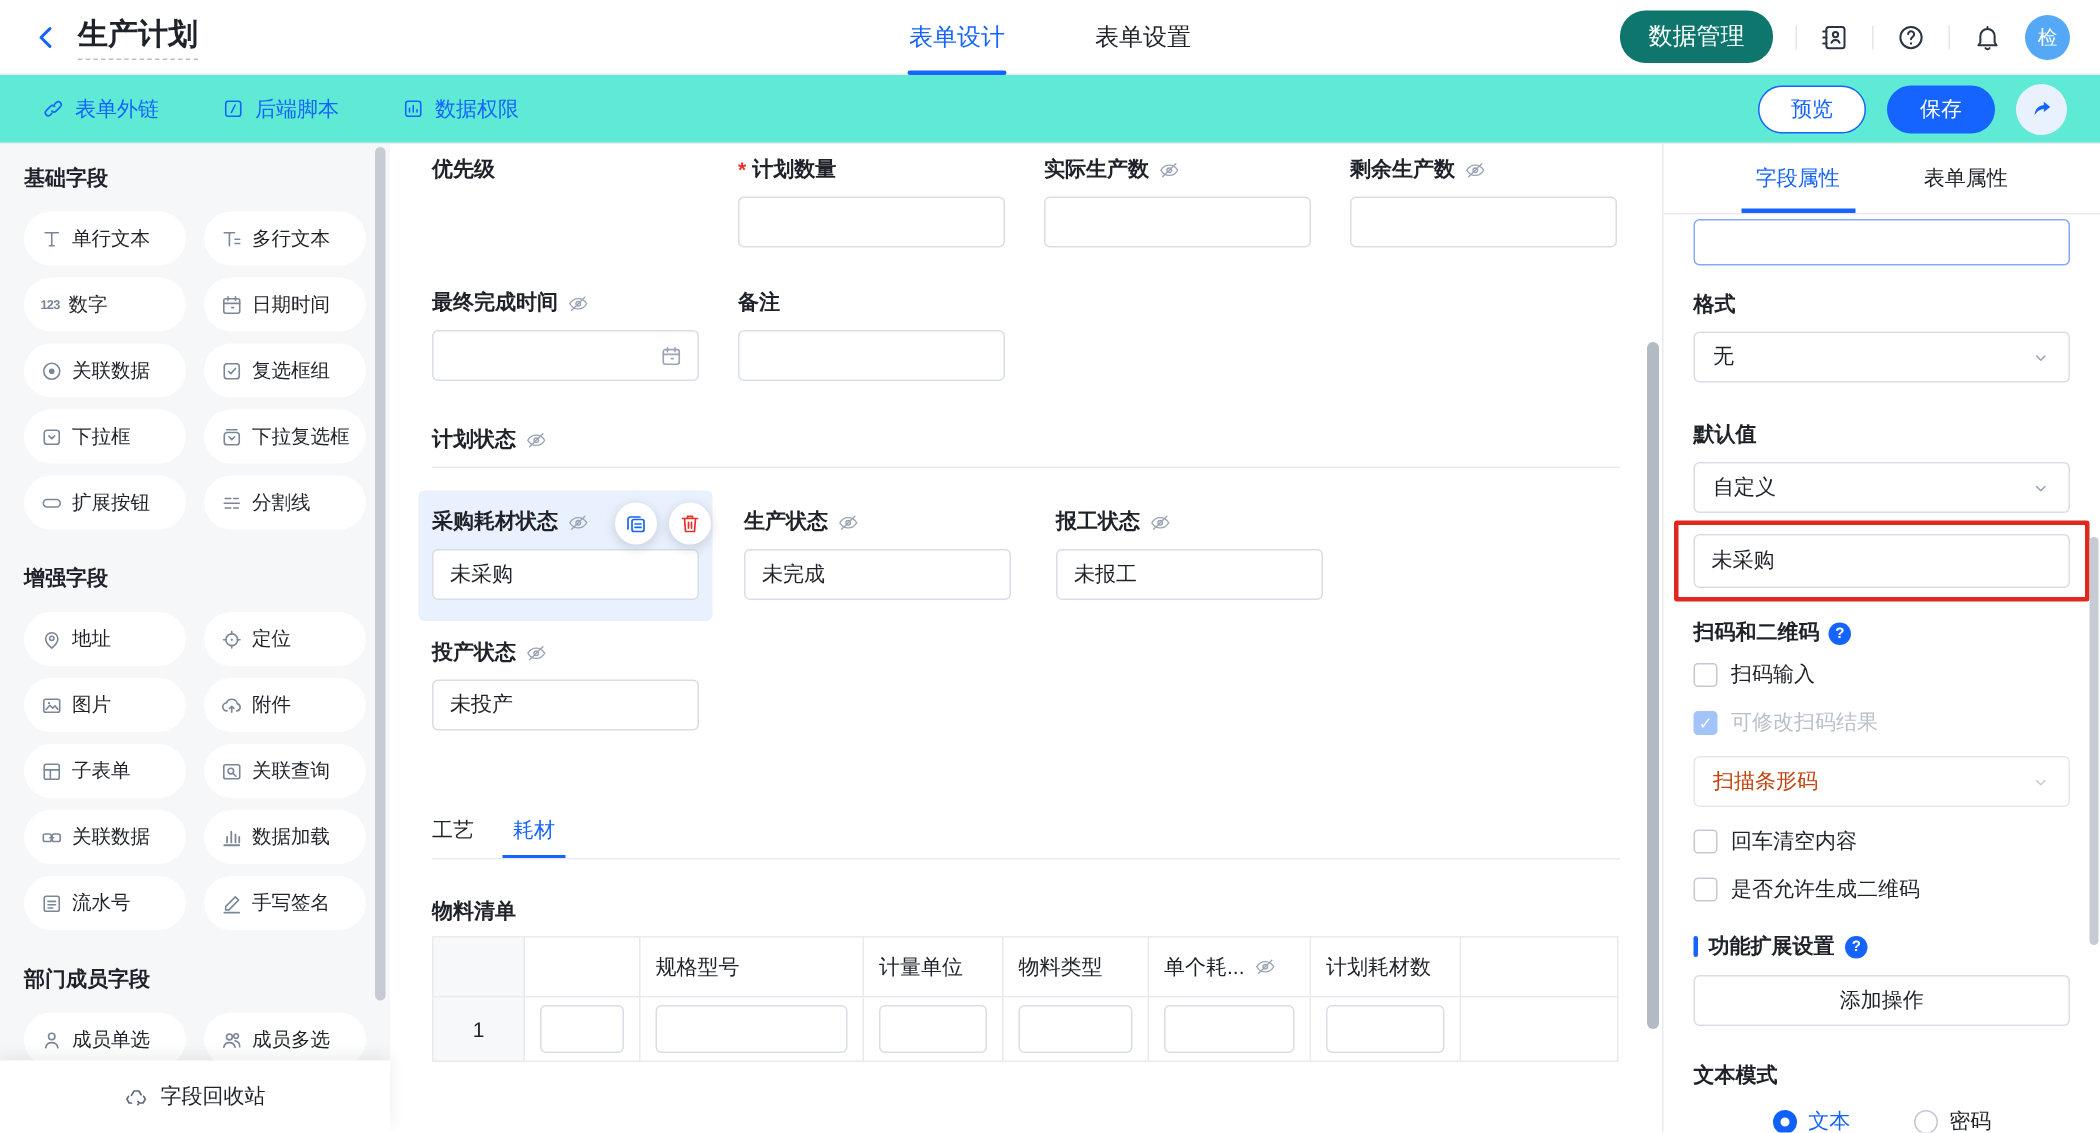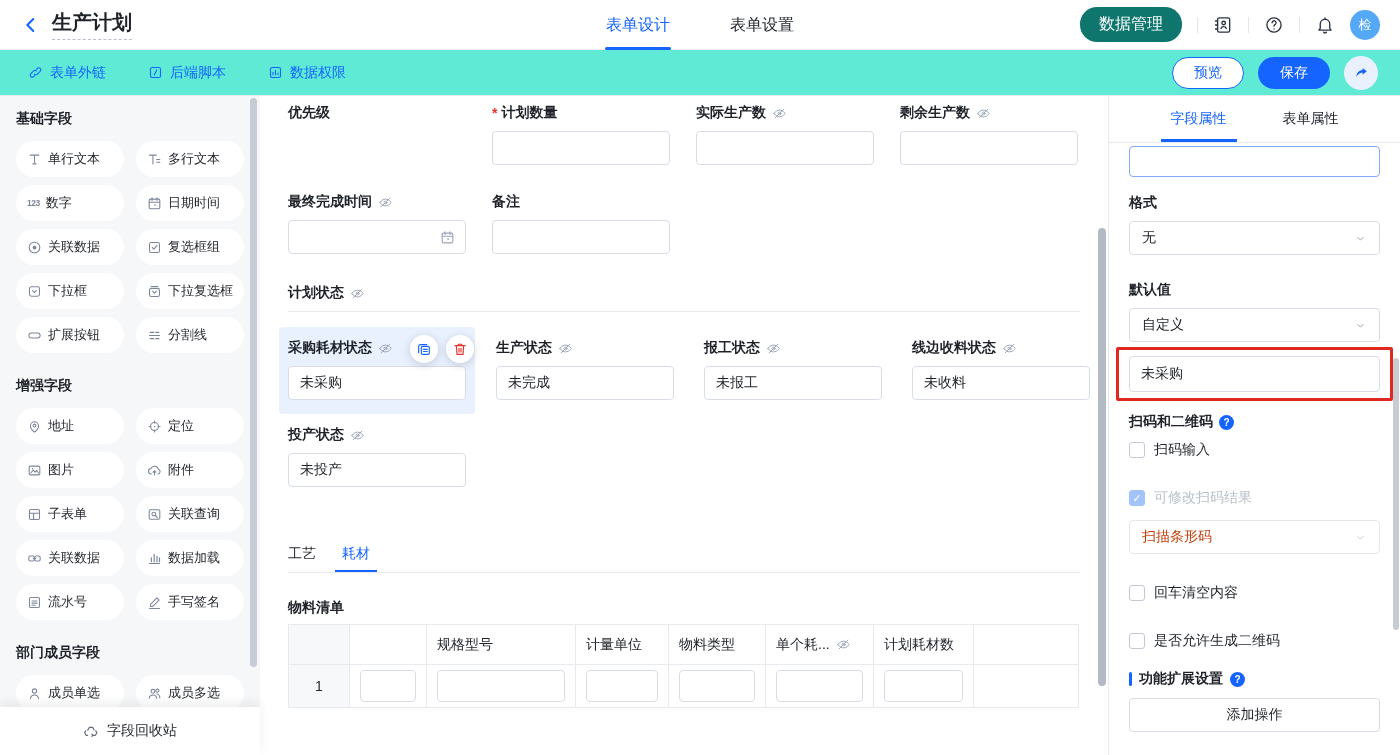--- a/index.html
+++ b/index.html
@@ -79,21 +79,21 @@
   .p-tab{font-size:14px;display:flex;align-items:center;position:relative;cursor:pointer}
   .p-tab.active{color:#1664ff}
   .p-tab.active::after{content:"";position:absolute;left:-10px;right:-10px;bottom:0;height:3px;background:#1664ff}
   .p-body{padding:0 20px}
   .focus-inp{margin-top:3px;height:31px;width:100%;border:1px solid #84a9f6;border-radius:4px;outline:none;font-size:14px;padding:0 10px;font-family:inherit}
   .p-lbl{font-size:14px;font-weight:700;margin-top:17px;margin-bottom:9px;display:flex;align-items:center;gap:6px}
   .p-sel{height:34px;border:1px solid #d8dde5;border-radius:4px;display:flex;align-items:center;justify-content:space-between;padding:0 12px;font-size:14px;cursor:pointer}
   .p-sel.disabled{color:#c2410c;border-color:#e4e7ec;cursor:default}
   .red-frame{border:3px solid #e0281f;border-radius:2px;margin:5px -13px 0;padding:6px 10px}
   .qmark{width:15px;height:15px;border-radius:50%;background:#1664ff;color:#fff;font-size:10px;font-weight:700;display:flex;align-items:center;justify-content:center;cursor:pointer}
-  .cb-row{display:flex;align-items:center;gap:9px;margin-top:30px;font-size:14px}
+  .cb-row{display:flex;align-items:center;gap:9px;margin-top:14px;font-size:14px}
   .cb{width:16px;height:16px;border:1px solid #c3c9d4;border-radius:3px;background:#fff;flex:none;cursor:pointer}
   .cb.checked-dis{background:#a3c4fa;border-color:#a3c4fa;position:relative}
   .cb.checked-dis::after{content:"\2713";position:absolute;left:2.5px;top:0.5px;color:#fff;font-size:11px;font-weight:700}
   .dis-txt{color:#b9c0cb}
   .ext-hd{display:flex;align-items:center;gap:7px;margin-top:20px;font-size:14px;font-weight:700}
   .blue-bar{width:3px;height:14px;background:#1664ff;border-radius:2px}
   .btn-add{margin-top:10px;height:34px;width:100%;border:1px solid #d8dde5;border-radius:4px;background:#fff;font-size:14px;color:#1f2329;cursor:pointer;font-family:inherit}
   .radio-row{display:flex;justify-content:center;gap:42px;margin-top:13px;font-size:14px}
   .radio-item{display:flex;align-items:center;gap:8px;cursor:pointer}
   .radio{width:16px;height:16px;border-radius:50%;border:1.5px solid #c3c9d4;background:#fff;flex:none}
@@ -555,29 +555,20 @@
       <input class="inp" readonly="" value="未完成" style="">
     </div>
     <div class="status-cell">
       <div class="lbl">
           <span>报工状态</span>
           <svg class="eye">
             <use href="#i-eye"></use>
           </svg>
         </div>
       <input class="inp" readonly="" value="未报工" style="">
-    </div>
-    <div class="status-cell">
-      <div class="lbl">
-          <span>线边收料状态</span>
-          <svg class="eye">
-            <use href="#i-eye"></use>
-          </svg>
-        </div>
-      <input class="inp" readonly="" value="未收料" style="">
     </div>
   </div>
 
   <div class="status-grid" style="margin-top:0">
     <div class="status-cell">
       <div class="lbl">
           <span>投产状态</span>
           <svg class="eye">
             <use href="#i-eye"></use>
           </svg>

